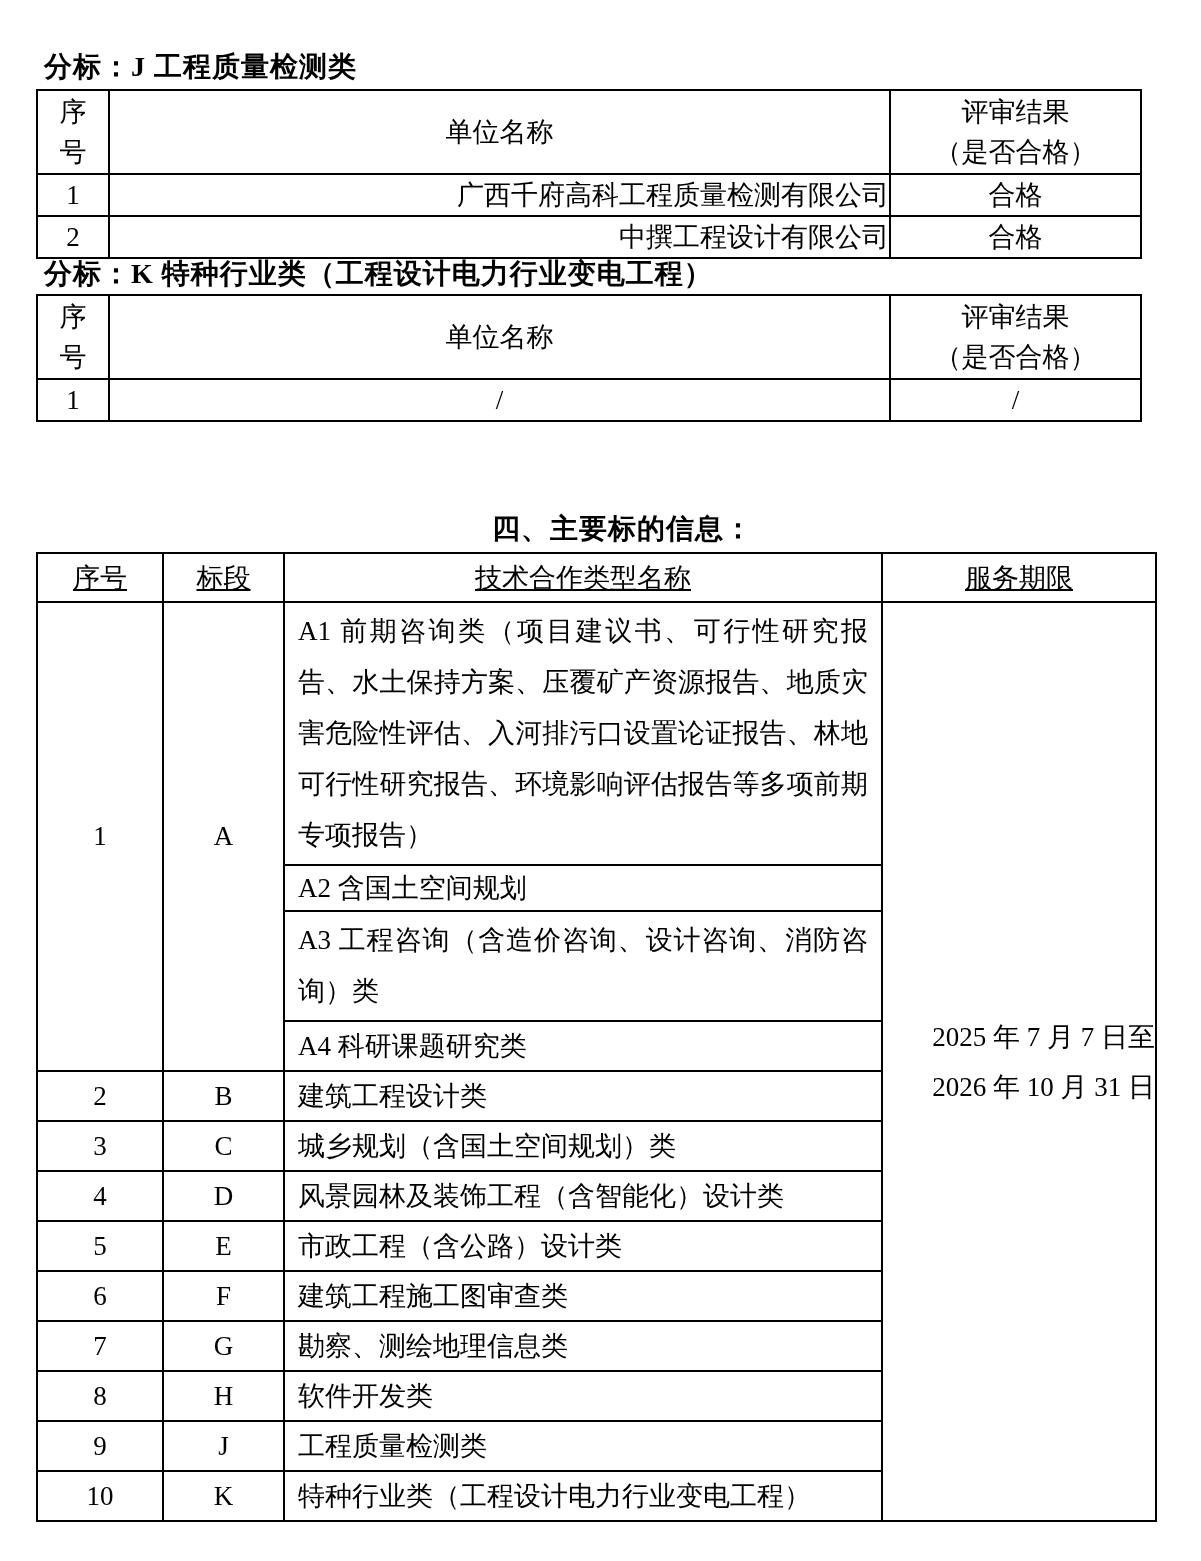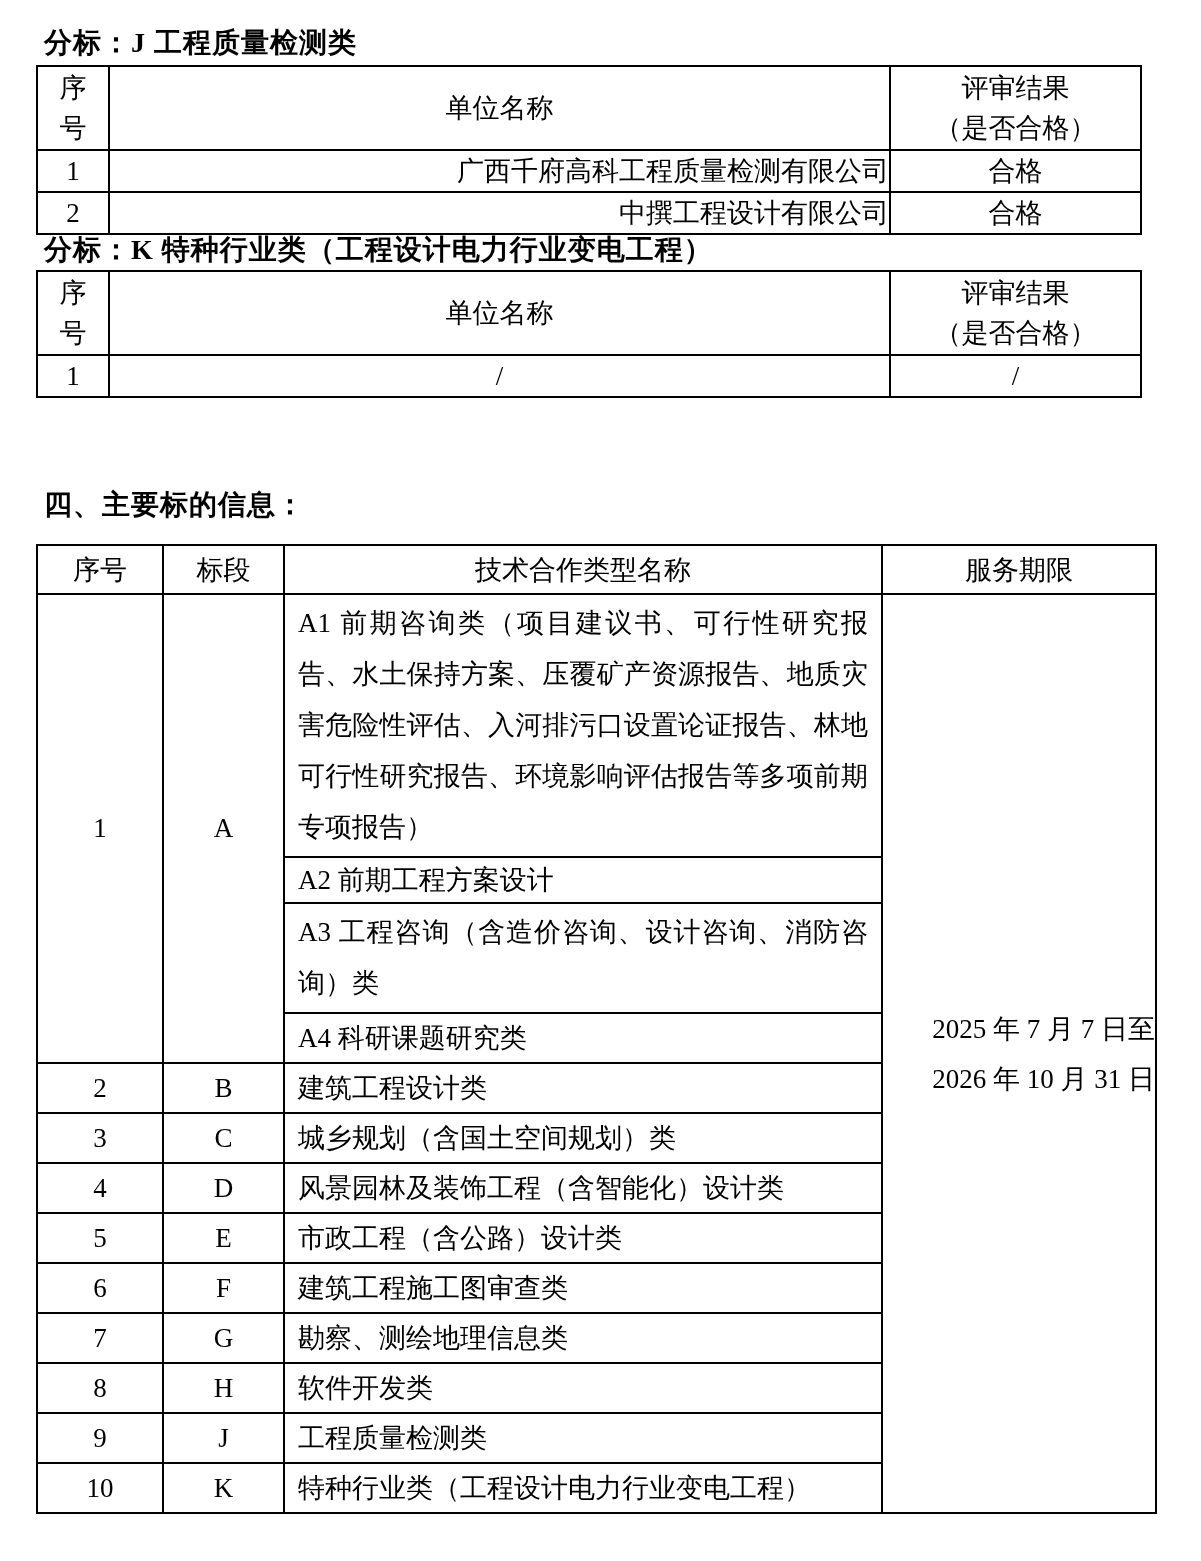--- a/index.html
+++ b/index.html
@@ -6,49 +6,49 @@
   html, body { background: #ffffff; }
   body {
     width: 1201px; height: 1561px;
     font-family: "Liberation Serif", "DejaVu Serif", serif;
     color: #000000;
     overflow: hidden;
   }
   .page {
     position: relative;
     width: 1201px; height: 1198px;
-    padding: 28px 0 0 36px;
+    padding: 52px 0 0 36px;
     background: #ffffff;
   }
   h2.sec-heading {
     font-size: 28px;
     font-weight: bold;
     line-height: 30px;
     margin-left: 8px;
     letter-spacing: 1px;
     white-space: nowrap;
   }
   #heading-j { margin-bottom: 7px; }
   #heading-k { margin-bottom: 5px; }
-  #heading-main { margin-top: 92px; margin-bottom: 24px; }
+  #heading-main { margin-top: 92px; margin-bottom: 8px; text-align: center; }
 
   table { border-collapse: collapse; table-layout: fixed; }
   td { border: 2px solid #000000; font-size: 27px; overflow: hidden; }
 
   
   table.eval { width: 1104px; }
   table.eval td { vertical-align: middle; text-align: center; }
   table.eval tr.hdr td { height: 84px; line-height: 40px; }
   table.eval tr.datarow td { height: 42px; }
   table.eval td.unit-cell { text-align: right; padding-left: 12px; }
 
   
   table.main { width: 1119px; }
   table.main td { vertical-align: middle; }
-  table.main tr.hdr td { height: 49px; text-align: center; }
+  table.main tr.hdr td { height: 49px; text-align: center; text-decoration: underline; }
   table.main td.seq-cell, table.main td.lot-cell { text-align: center; }
   table.main td.type-cell { text-align: left; padding: 0 13px; }
   table.main td.type-multi { line-height: 51px; padding: 3px 13px; text-align: justify; }
   table.main tr.r-a1 { height: 211px; }
   table.main tr.r-a2 { height: 46px; }
   table.main tr.r-a3 { height: 83px; }
   table.main tr.r-a4 { height: 50px; }
   table.main tr.r-std { height: 50px; }
   table.main td.period-cell { text-align: right; line-height: 50px; }
 </style>
@@ -137,21 +137,21 @@
     <tr class="r-a1">
       <td class="seq-cell" rowspan="4">1</td>
       <td class="lot-cell" rowspan="4">A</td>
       <td class="type-cell type-multi">A1 前期咨询类（项目建议书、可行性研究报告、水土保持方案、压覆矿产资源报告、地质灾害危险性评估、入河排污口设置论证报告、林地可行性研究报告、环境影响评估报告等多项前期专项报告）</td>
       <td class="period-cell" rowspan="13">
         <div>2025 年 7 月 7 日至</div>
         <div>2026 年 10 月 31 日</div>
       </td>
     </tr>
     <tr class="r-a2">
-      <td class="type-cell">A2 前期工程方案设计</td>
+      <td class="type-cell">A2 含国土空间规划</td>
     </tr>
     <tr class="r-a3">
       <td class="type-cell type-multi">A3 工程咨询（含造价咨询、设计咨询、消防咨询）类</td>
     </tr>
     <tr class="r-a4">
       <td class="type-cell">A4 科研课题研究类</td>
     </tr>
 
     <tr class="r-std">
       <td class="seq-cell">2</td>

